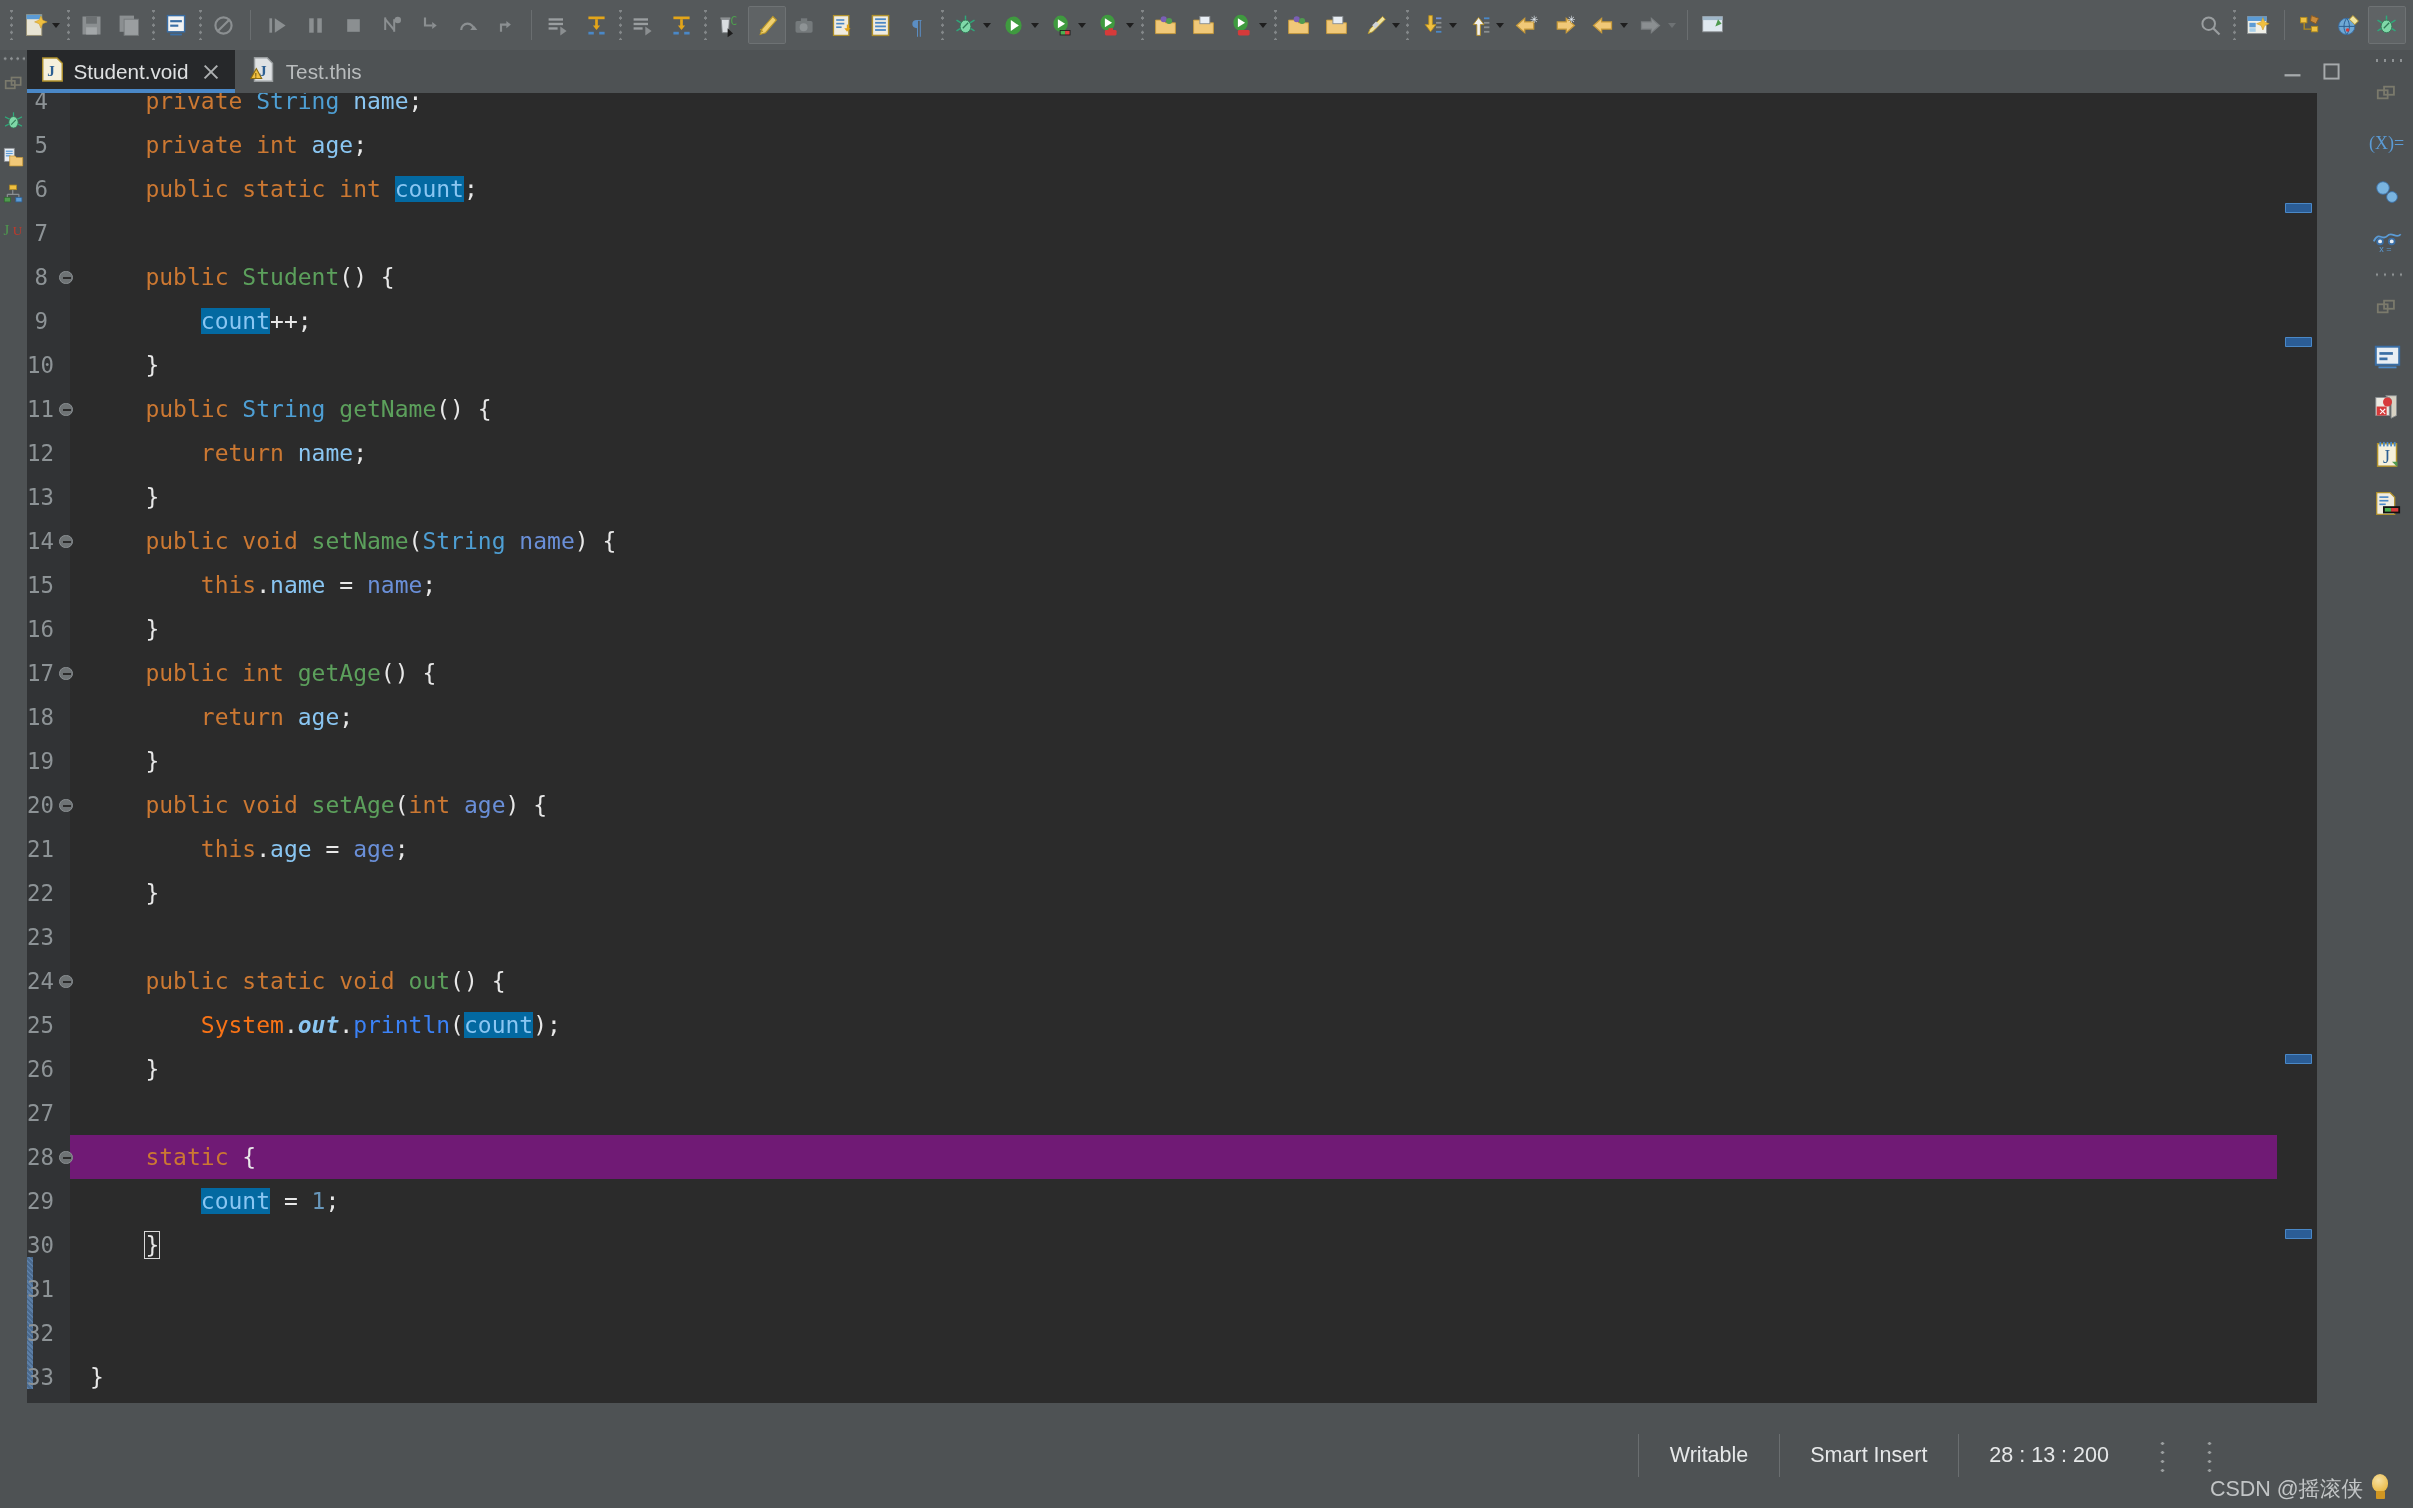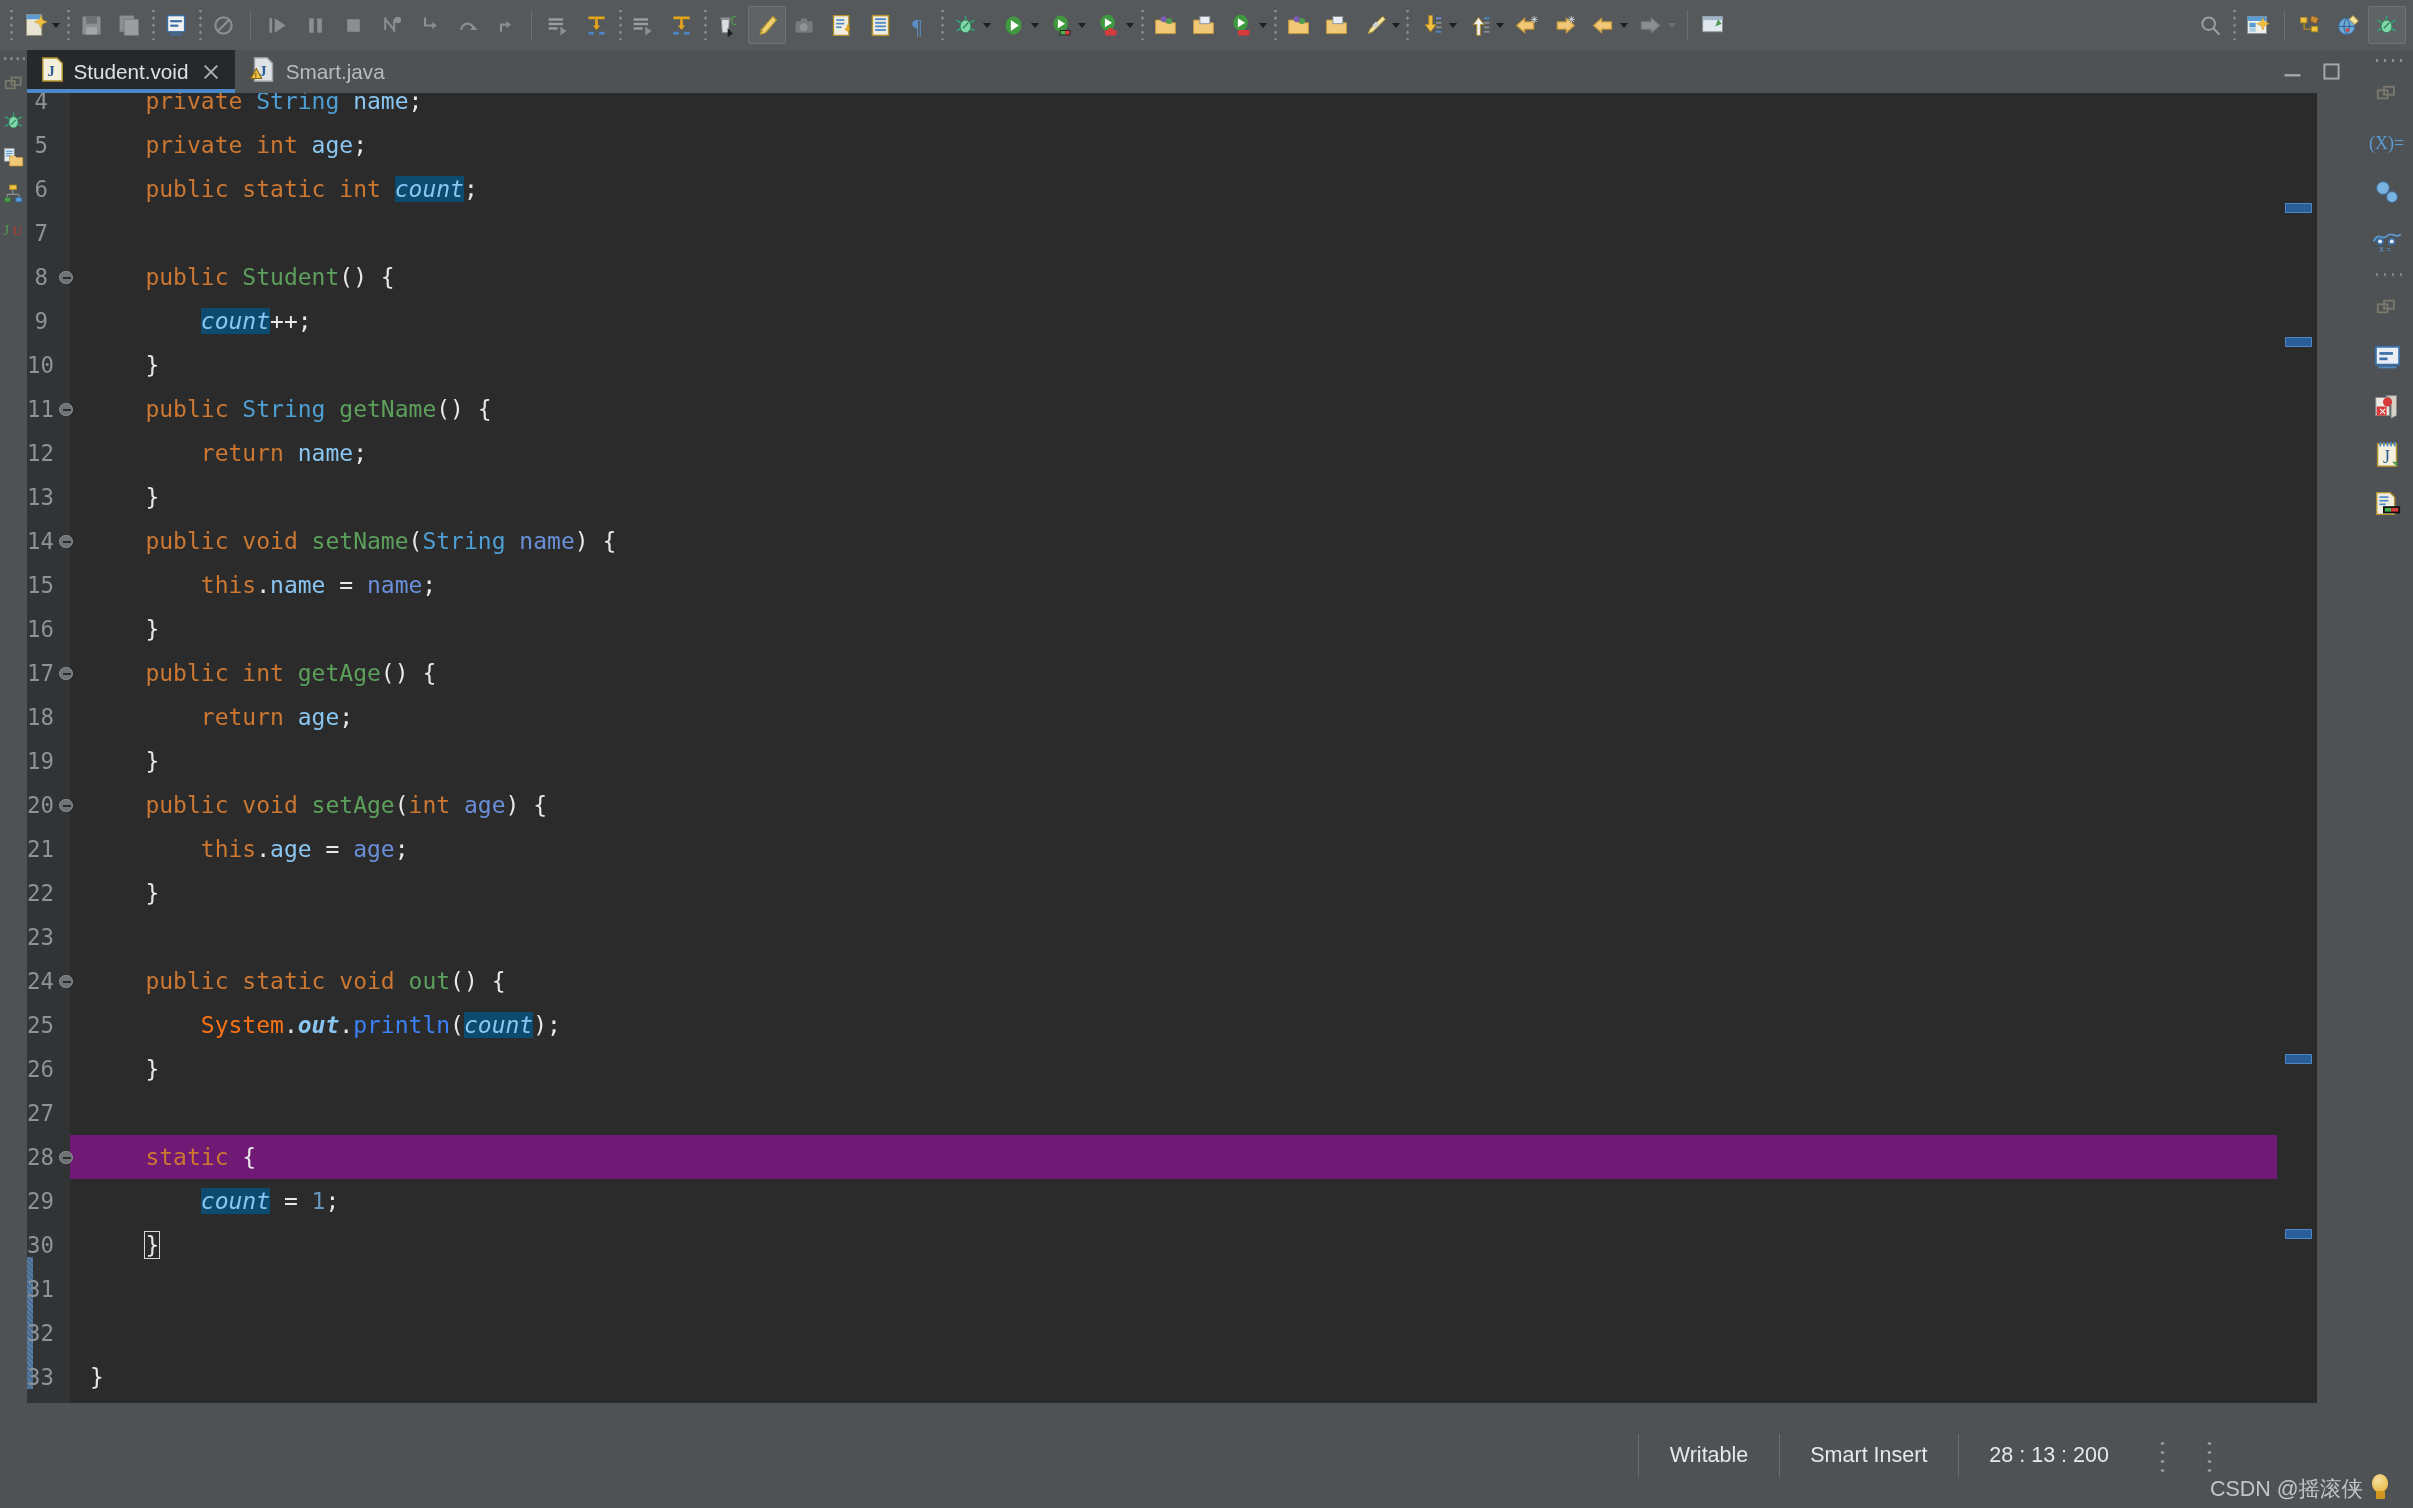--- a/index.html
+++ b/index.html
@@ -128,21 +128,21 @@
   .kw   { color: #cc7832; }
   .typ  { color: #4e9fd4; }
   .mth  { color: #5ca05c; margin-top: 7px; }
   .mthc { color: #3b82f6; }
   .fld  { color: #8ac6f2; }
   .par  { color: #6a8fd8; }
   .num  { color: #6897bb; }
   .pln  { color: #e8e8e8; }
   .cls  { color: #f97316; margin-top: 6px; }
   .stat { color: #8ac6f2; font-style: italic; font-weight: bold; }
-  .hl   { background: #0c4a6e; color: #8ac6f2; font-style: italic; }
+  .hl   { background: #0369a1; color: #8ac6f2; }
   .brace-match {
     outline: 1.3px solid #d8d8d8; outline-offset: -0.9px;
   }
 
   
   .blockstripe {
     position: absolute; left: 0px; top: 1164px; width: 6.3px; height: 132px;
     background: repeating-linear-gradient(45deg, #5b7ea6 0 1.8px, #4a6a8e 1.8px 3.6px);
   }
 
@@ -695,21 +695,21 @@
     </div>
     <div class="tab">
       <span>
         <svg width="27" height="27" viewBox="0 0 30 30" style="font-size:23px">
             <path d="M5 2h14l6 6v20H5z" fill="#dfe2e4" stroke="#9a9ea0" stroke-width="1.6"></path>
             <text x="10" y="22" font-size="17" fill="#2c5f93" font-family="serif" font-weight="bold">J</text>
             <path d="M7 14l6 11H1z" fill="#f0c040" stroke="#8a6a10" stroke-width="1.2"></path>
             <text x="5.2" y="24" font-size="9" fill="#3a2a00" font-family="sans-serif">!</text>
           </svg>
       </span>
-      <span>Smart.java</span>
+      <span>Test.this</span>
     </div>
     <div class="tabbar-right">
       <span class="win-btn">
         <svg width="23" height="23" viewBox="0 0 26 26">
             <rect x="4" y="16" width="18" height="2.6" fill="#a6aaac"></rect>
           </svg>
       </span>
       <span class="win-btn">
         <svg width="23" height="23" viewBox="0 0 26 26">
             <rect x="5" y="5" width="16" height="16" fill="none" stroke="#a6aaac" stroke-width="2.2"></rect>

